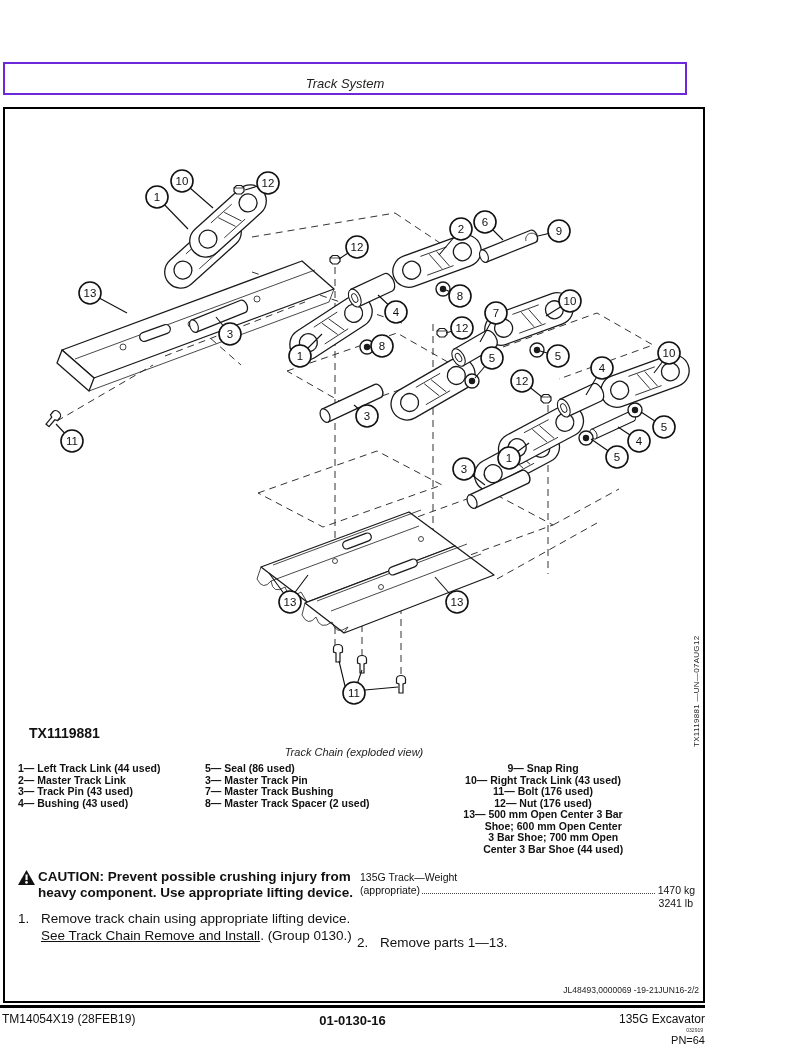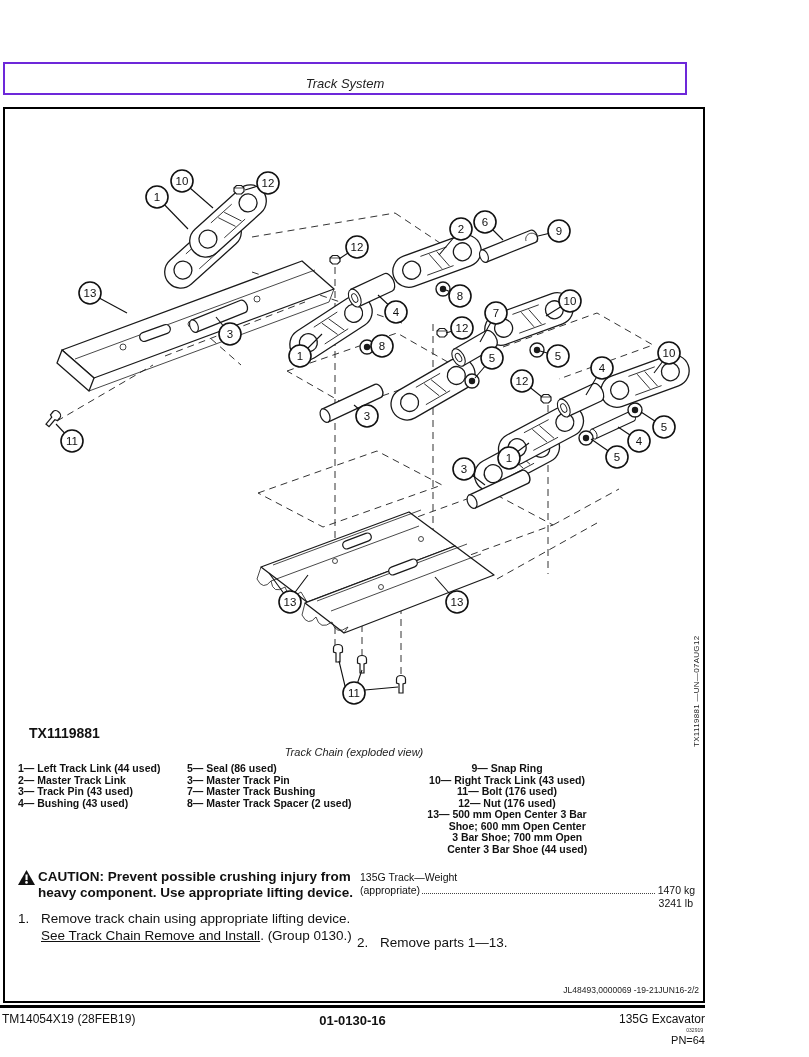--- a/index.html
+++ b/index.html
@@ -19,21 +19,21 @@
   .dash{fill:none;stroke:#333;stroke-width:1;stroke-dasharray:7 5;}
   .leader{stroke:#111;stroke-width:1.1;fill:none;}
   .co-circle{fill:#fff;stroke:#111;stroke-width:1.6;}
   .co-text{font-size:11.5px;font-family:"Liberation Sans",sans-serif;fill:#111;text-anchor:middle;}
   .side-caption{position:absolute;right:2px;top:512px;height:126px;writing-mode:vertical-rl;
                 transform:rotate(180deg);font-size:8px;color:#222;letter-spacing:.3px;}
   .tx-label{position:absolute;left:24px;top:616px;font-weight:bold;font-size:14px;}
   .fig-caption{position:absolute;left:0;top:637px;width:698px;text-align:center;
                font-style:italic;font-size:11px;color:#222;}
   
-  .legend{position:absolute;left:13px;top:654px;width:676px;display:flex;}
+  .legend{position:absolute;left:13px;top:654px;width:676px;display:flex;gap:18px;}
   .legend-col{font-weight:bold;font-size:10.5px;line-height:11.5px;white-space:pre;}
   .col0{width:169px;} .col1{width:170px;} .col2{width:300px;text-align:center;}
   
   .caution{position:absolute;left:13px;top:760px;width:352px;display:flex;}
   .caution-icon{flex:0 0 20px;padding-top:1px;}
   .caution-text{font-weight:bold;font-size:13.5px;line-height:16px;}
   .step{position:absolute;font-size:13.5px;line-height:16.5px;}
   .step1{left:13px;top:802px;width:352px;}
   .step2{left:352px;top:826px;width:338px;}
   .step-num{position:absolute;left:0;top:0;}

